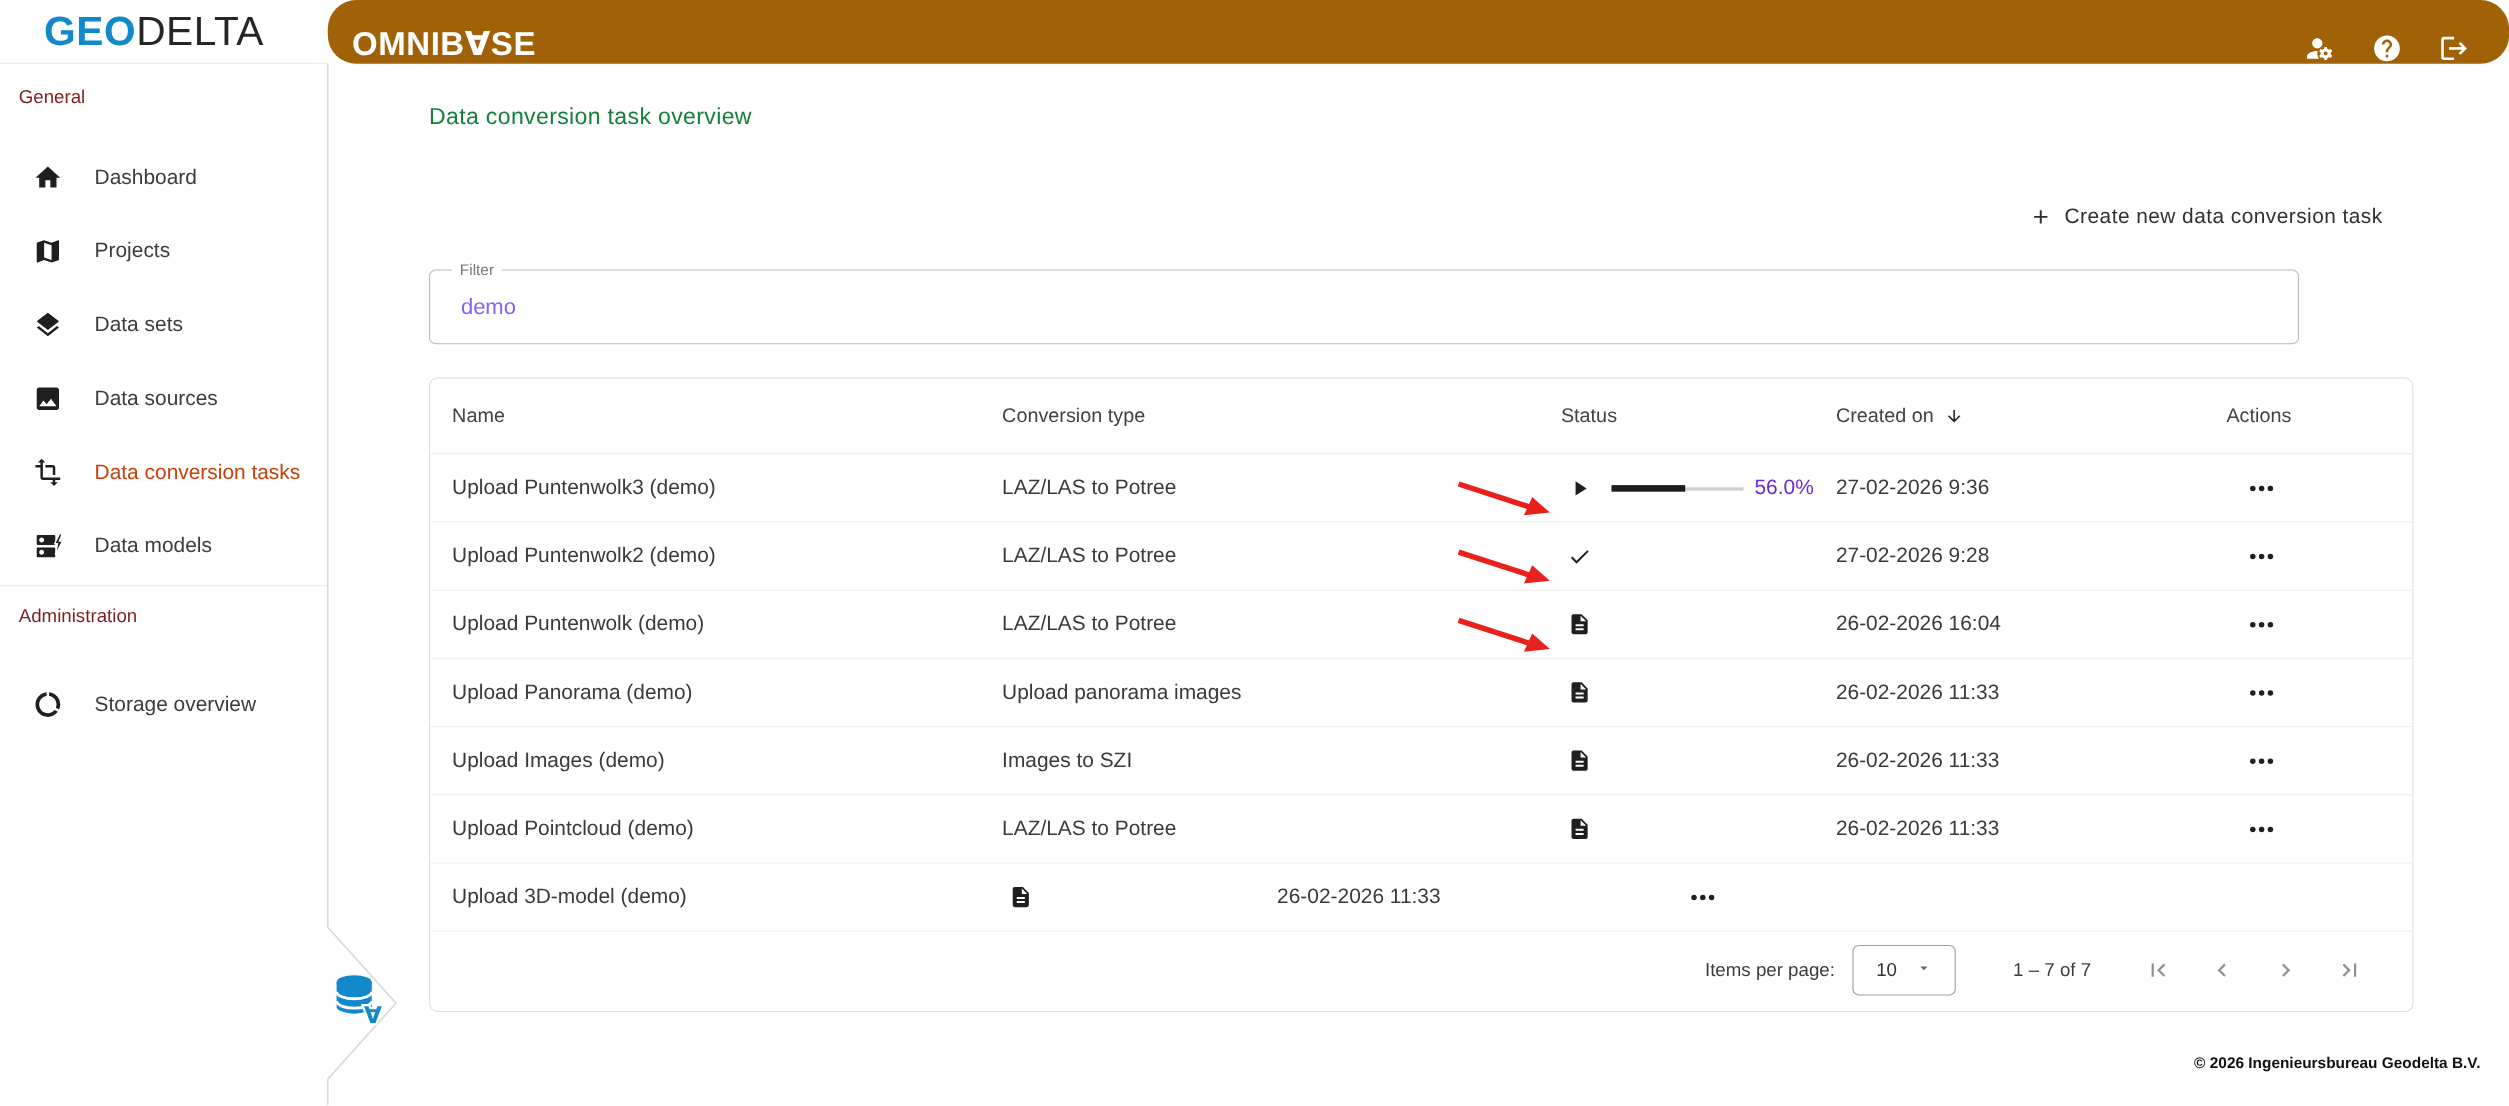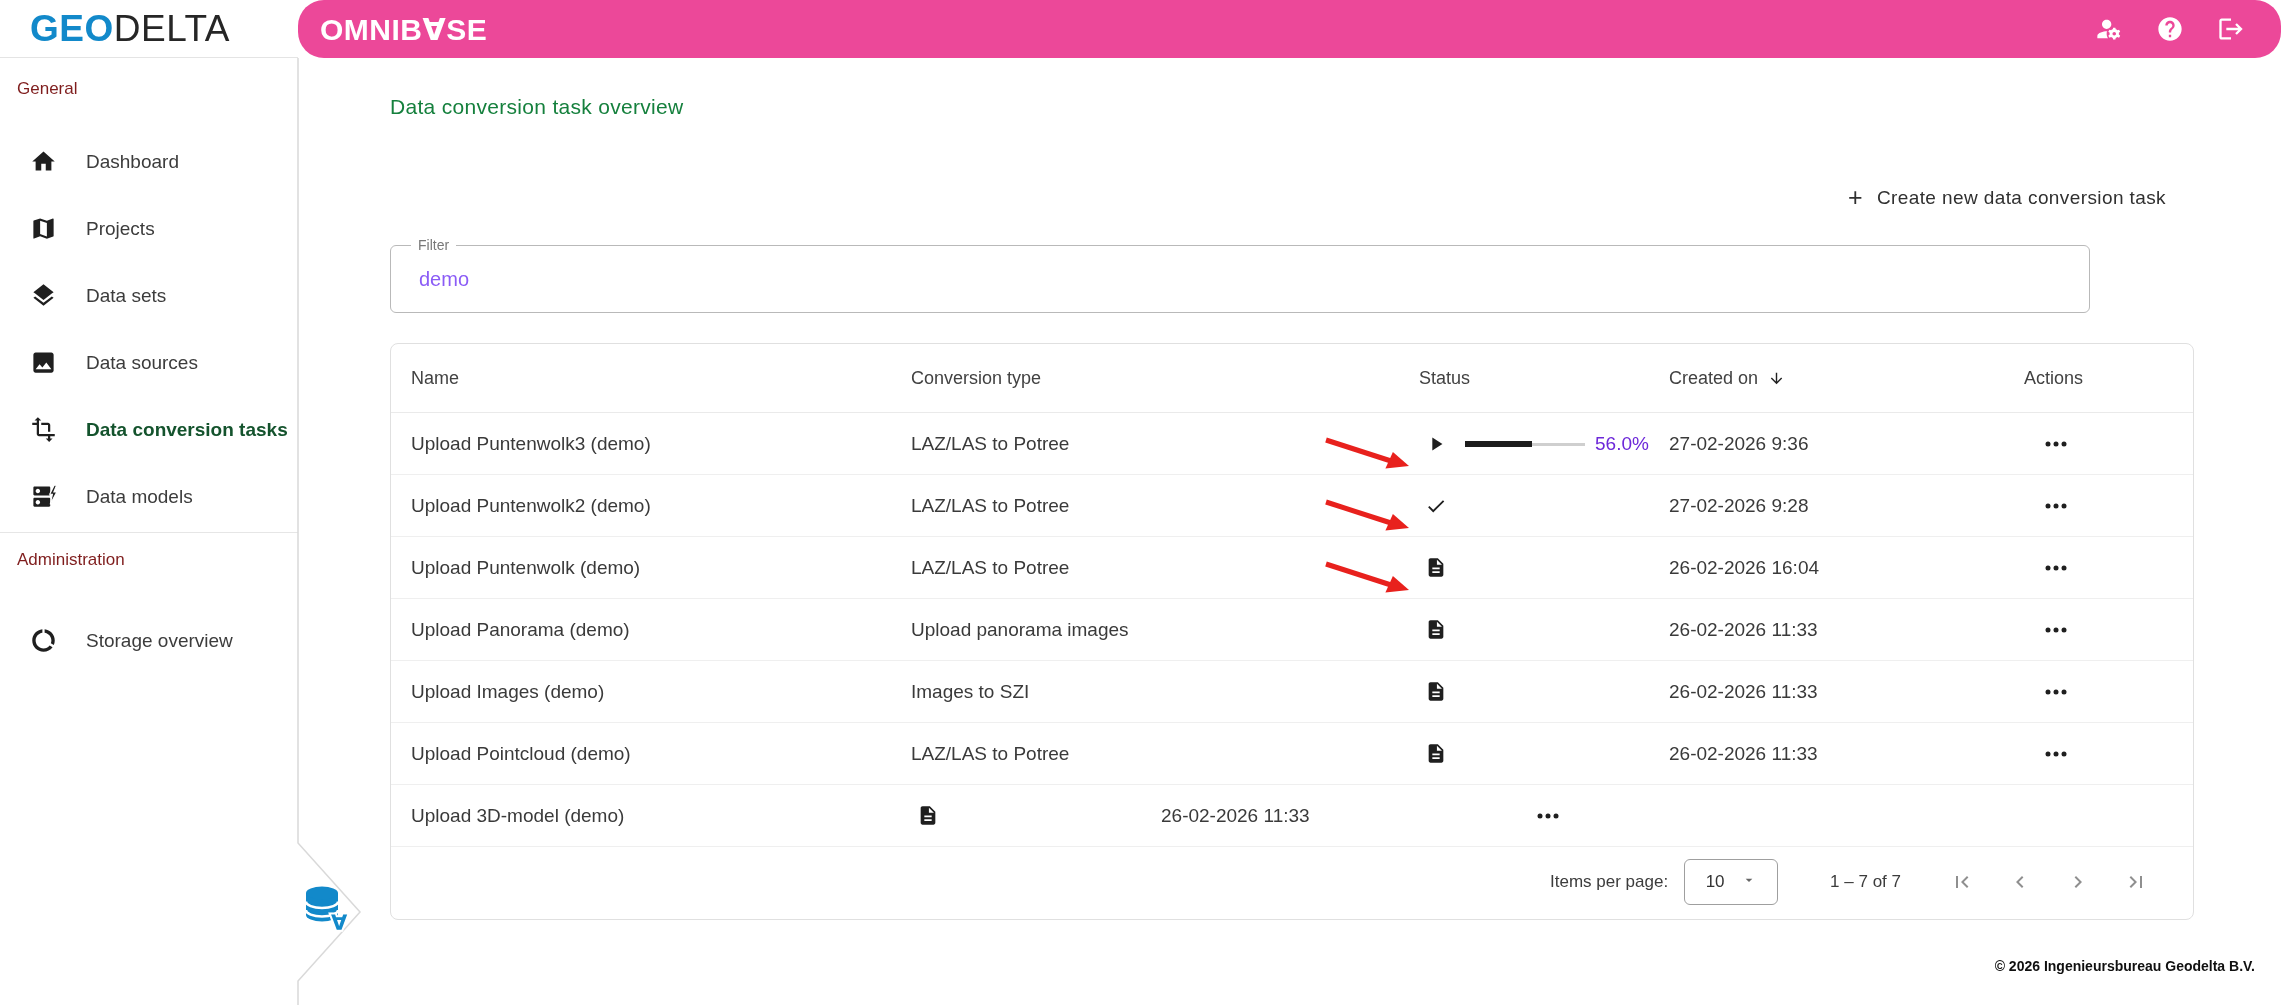--- a/index.html
+++ b/index.html
@@ -4,36 +4,36 @@
 <style>
   * { margin:0; padding:0; box-sizing:border-box; }
   html,body { width:2281px; height:1005px; background:#ffffff; overflow:hidden;
               font-family:"Liberation Sans", sans-serif; color:#333; }
   body { position:relative; }
   button { background:none; border:none; cursor:pointer; font-family:inherit; }
 
   
   .topbar { position:absolute; top:0; left:0; width:2281px; height:58px; display:flex; }
   .logo-area { width:298px; height:58px; background:#fff; border-bottom:1px solid #e4e4e4;
-               display:flex; align-items:center; padding-left:30px; }
+               display:flex; align-items:center; padding-left:40px; }
   .logo-geo   { font-size:37px; font-weight:800; color:#1289CA; letter-spacing:.5px; }
   .logo-delta { font-size:37px; font-weight:500; color:#262626; letter-spacing:.5px; }
-  .appbar { flex:1; background:#ec4899; display:flex; align-items:center;border-radius:26px; }
+  .appbar { flex:1; background:#a16207; display:flex; align-items:flex-end;border-radius:26px; }
   .app-title { margin-left:22px; font-size:30px; font-weight:700; color:#fff; letter-spacing:.5px;
                font-family:"Liberation Sans","DejaVu Sans",sans-serif; }
   .topbar-actions { margin-left:auto; margin-right:36px; display:flex; align-items:center; gap:33px; }
   .topbar-actions button { width:28px; height:28px; display:flex; align-items:center; justify-content:center; }
 
   
   .sidebar { position:absolute; top:58px; left:0; width:298px; height:947px; background:#fff; }
   .side-label { padding:20px 0 0 17px; font-size:17px; color:#7f1d1d; line-height:22px; }
   .side-items { margin-top:28px; }
   .side-item { height:67px; display:flex; align-items:center; padding-left:30px; gap:29px; cursor:pointer; }
   .side-item-label { font-size:19px; color:#3c3c3c; }
-  .side-item.active .side-item-label { font-weight:700; color:#14532d; }
+  .side-item.active .side-item-label { font-weight:400; color:#c2410c; }
   .side-icon { width:27px; height:27px; display:inline-flex; }
   .side-section.admin { border-top:1px solid #e6e6e6; margin-top:2px; }
   .side-section.admin .side-label { padding-top:16px; }
   .side-section.admin .side-items { margin-top:36px; }
   .side-border-svg { position:absolute; left:250px; top:58px; pointer-events:none; }
   .db-badge { position:absolute; left:301px; top:884px; }
 
   
   .page-title { position:absolute; left:390px; top:95px; font-size:21px; font-weight:400; color:#15803d; letter-spacing:.3px; }
   .create-btn { position:absolute; top:185px; right:115px; display:flex; align-items:center; gap:14px;

